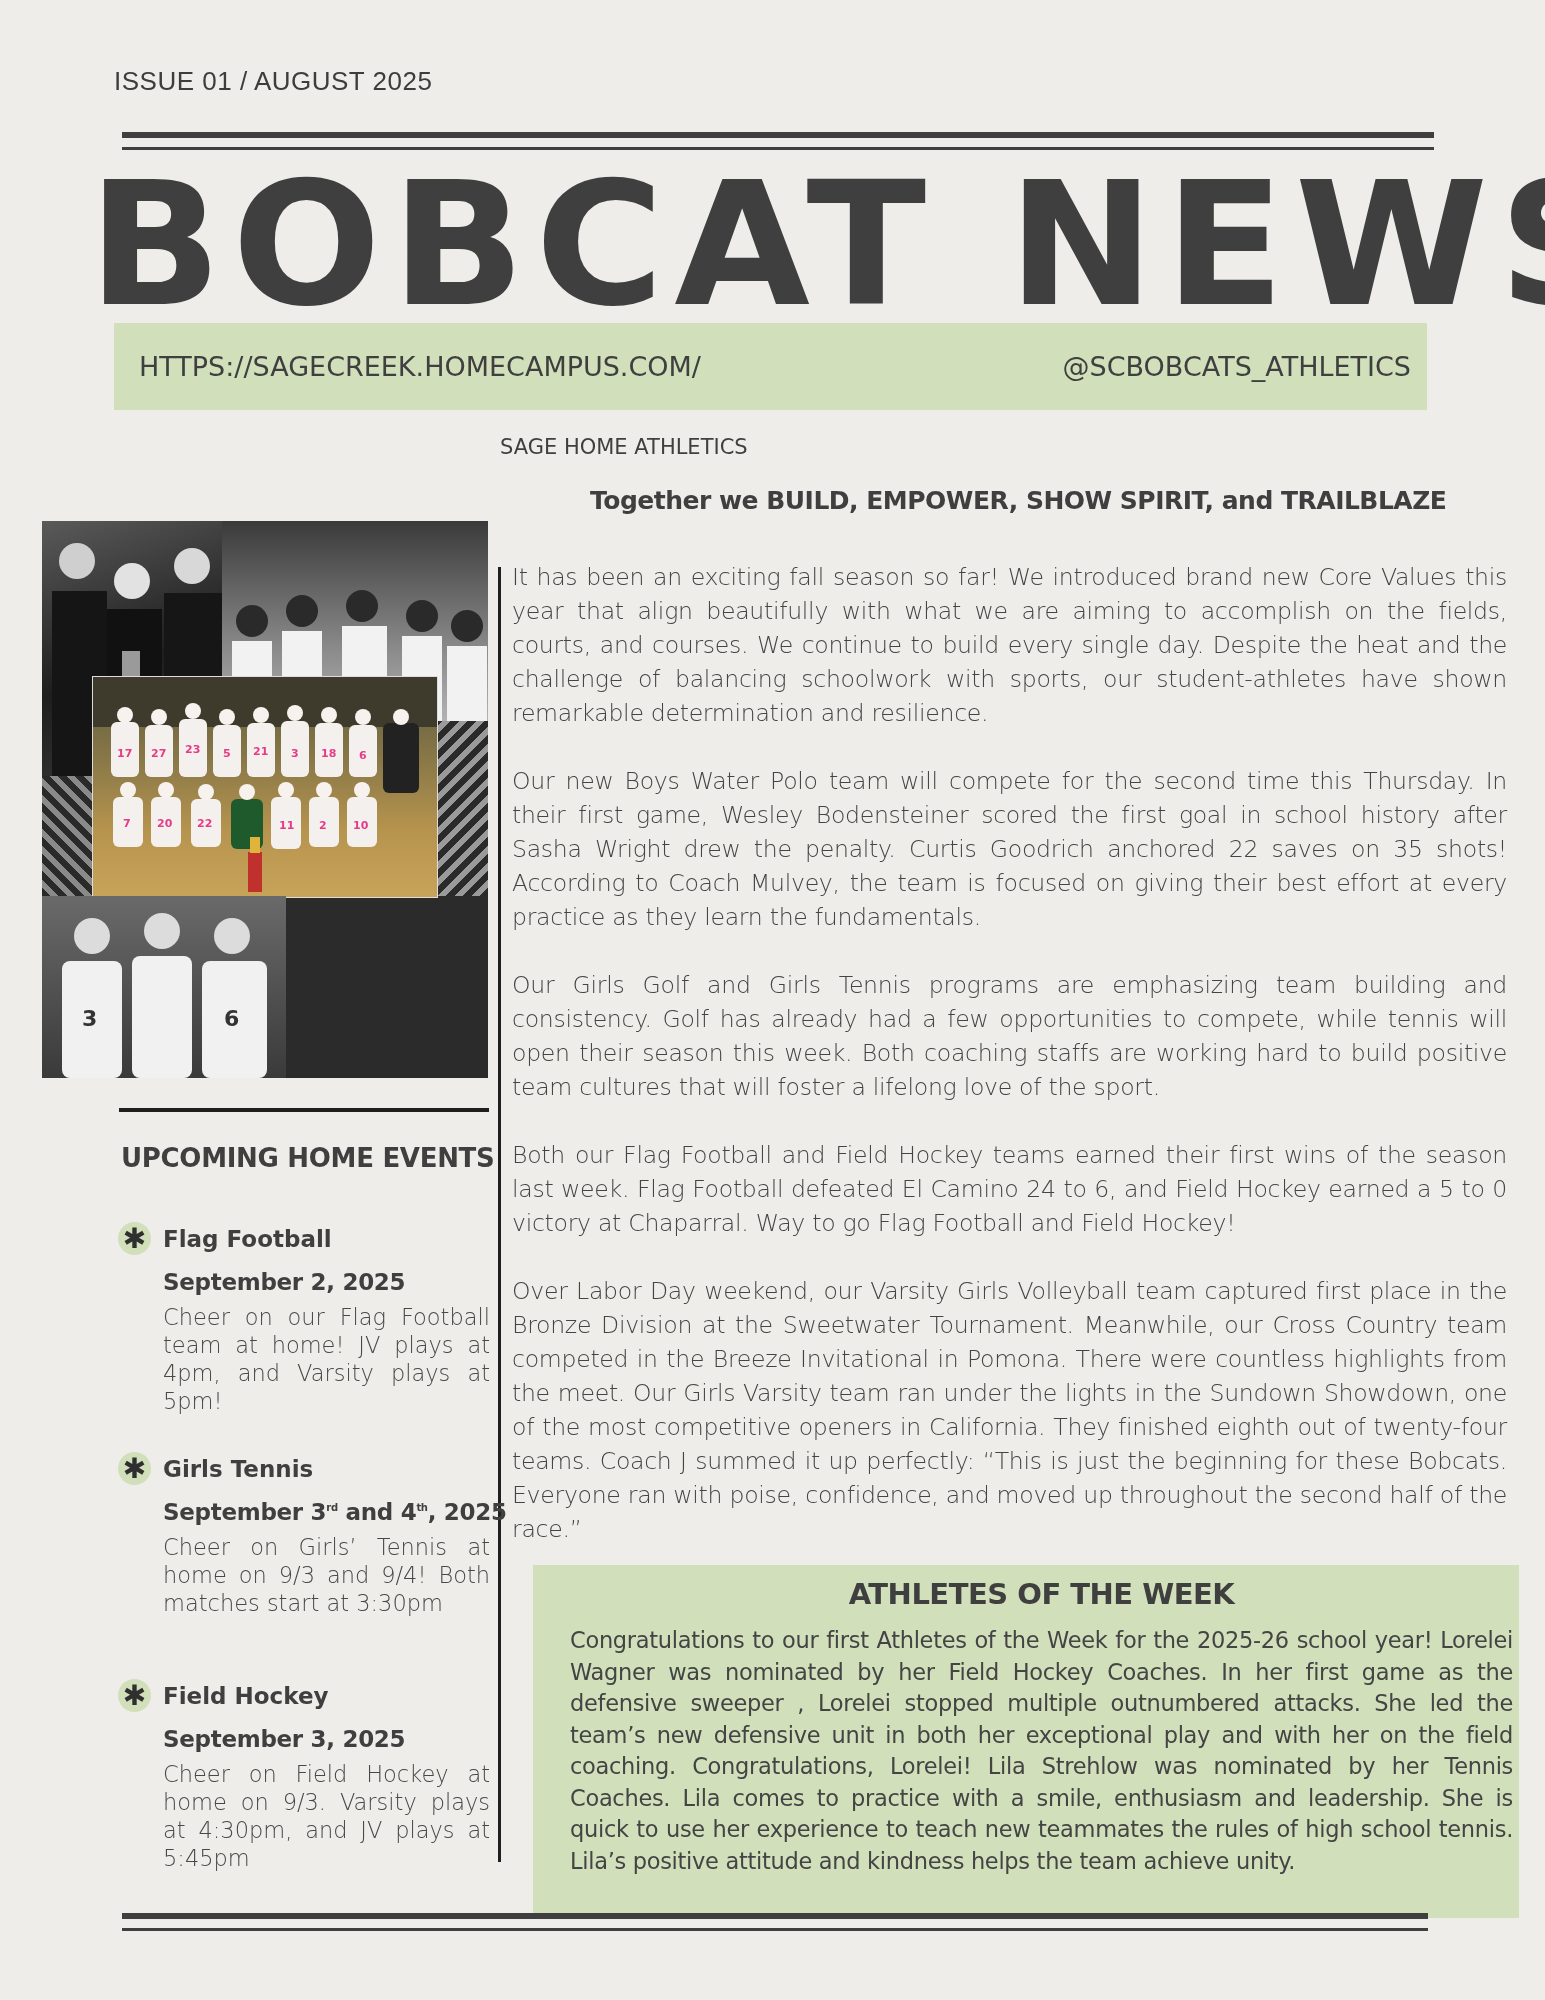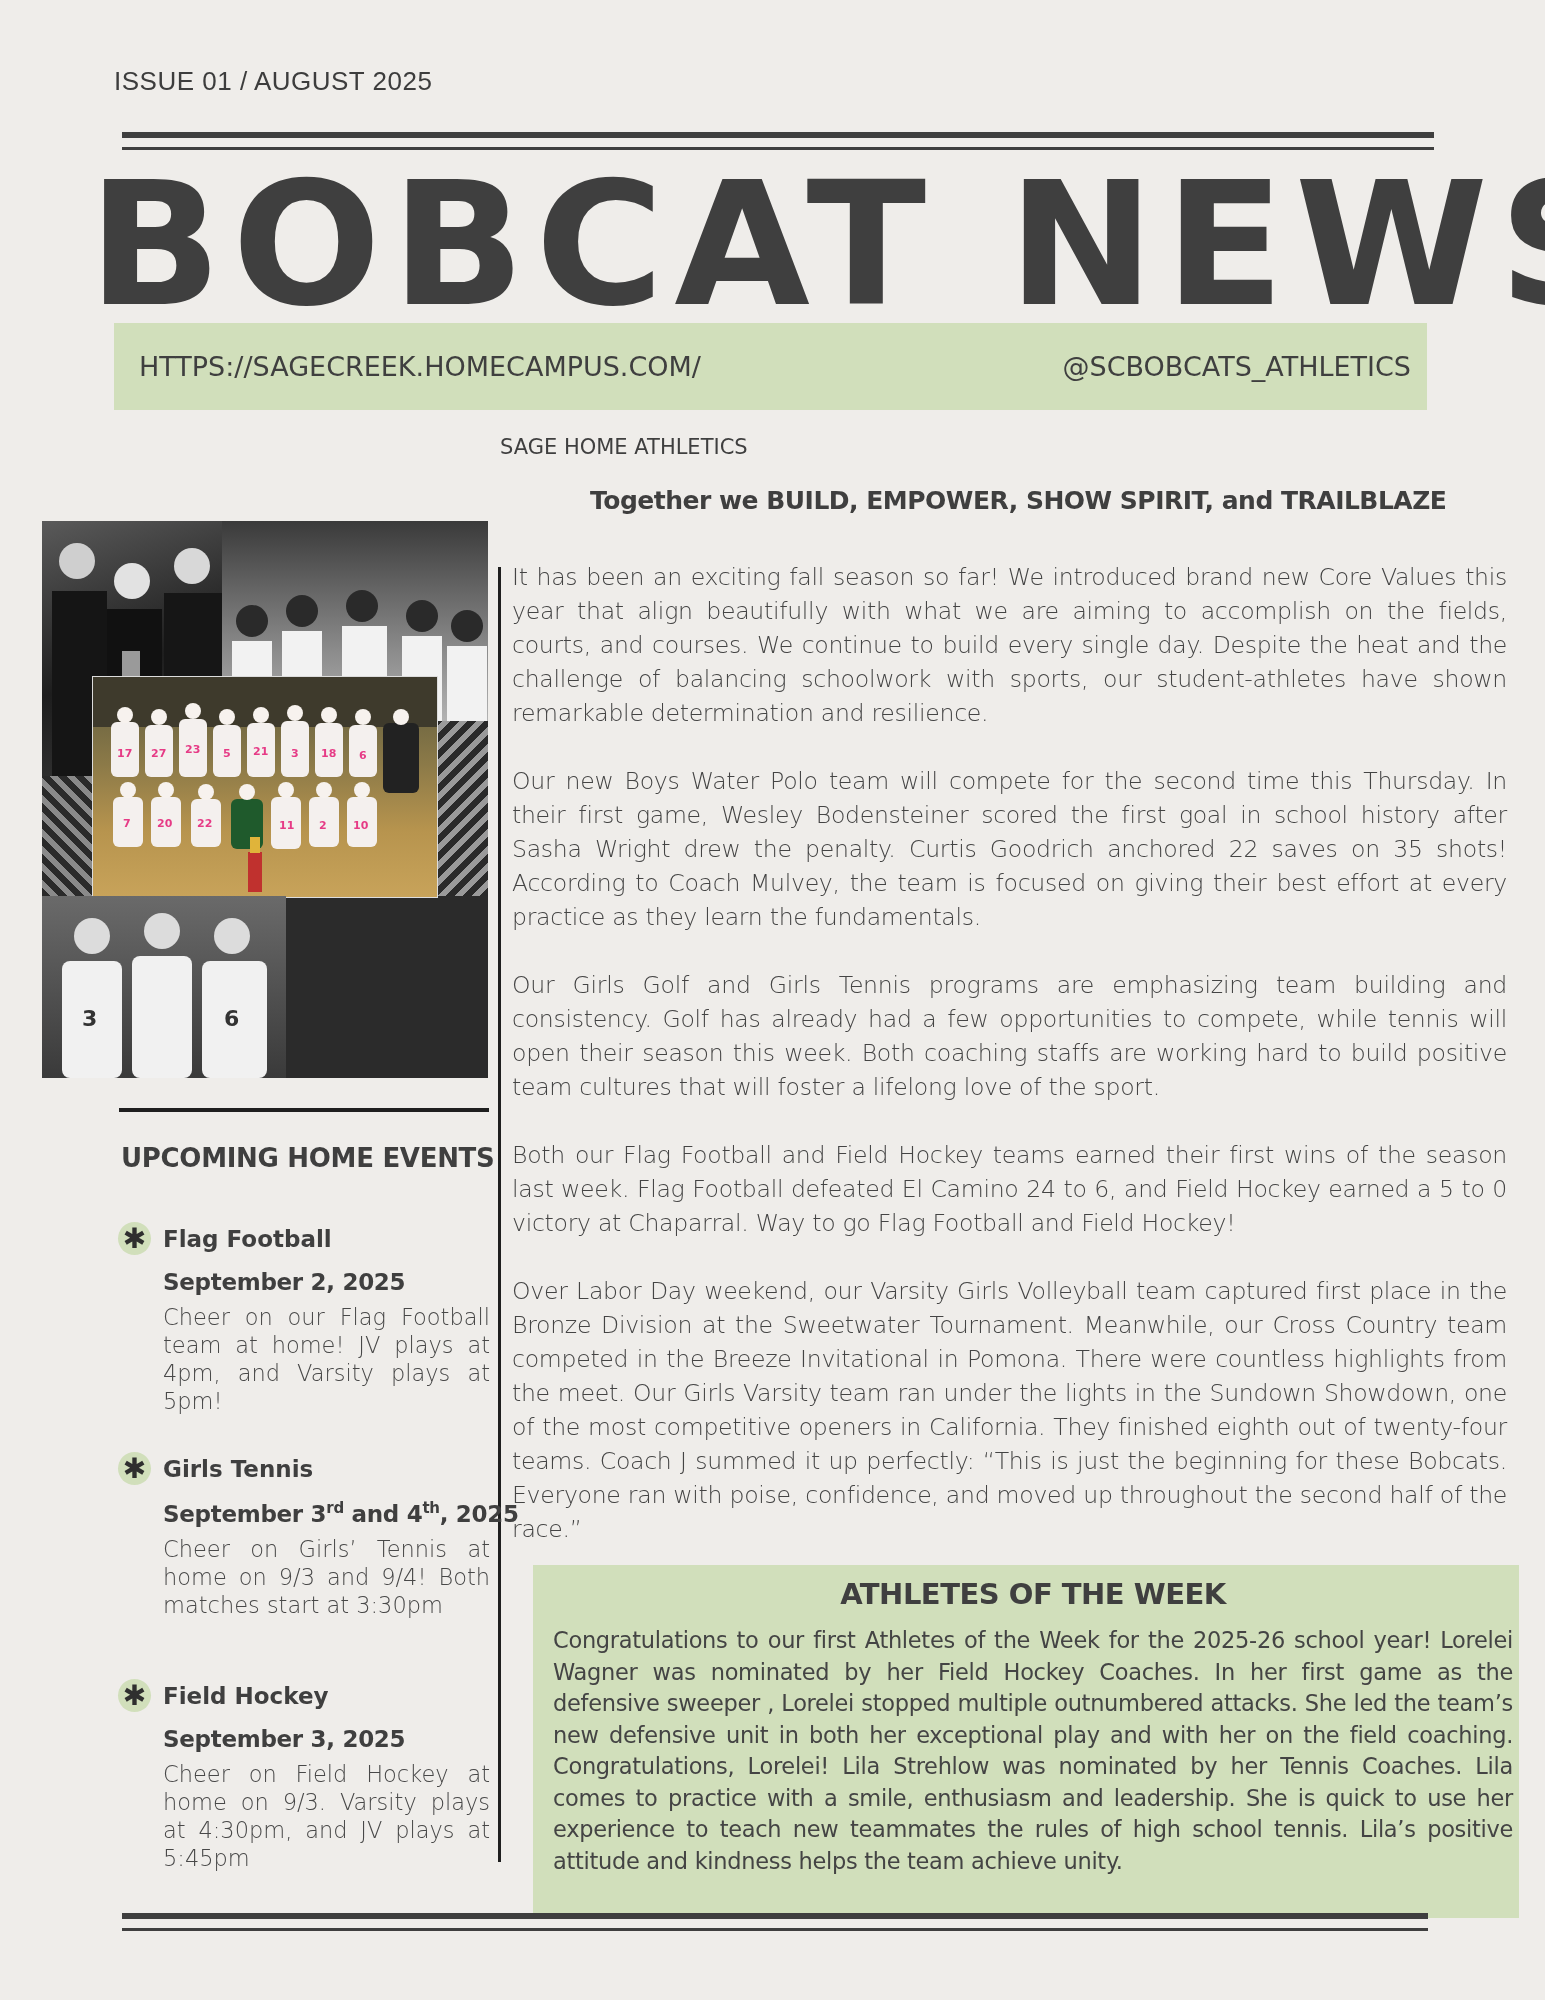--- a/index.html
+++ b/index.html
@@ -81,30 +81,30 @@
     width: 33px; height: 33px; border-radius: 50%;
     background: #d1dfbb; display: flex; align-items: center; justify-content: center;
     font-size: 28px; color: #2f2f2f; margin-right: 12px; line-height: 1;
   }
   .event .name { font-size: 23px; font-weight: bold; color: #3f3f3f; }
   .event .date {
     margin-left: 45px; margin-top: 14px;
     font-size: 23px; font-weight: bold; color: #3f3f3f; white-space: nowrap;
     letter-spacing: -0.3px;
   }
-  .event .date sup { font-size: 15px; }
+  .event .date sup { font-size: 10px; }
   .event .desc {
     margin-left: 45px; margin-top: 8px;
     font-size: 22.5px; line-height: 28px; text-align: justify;
     color: #484848; font-weight: 300;
   }
   .aotw {
     left: 533px; top: 1565px; width: 986px; height: 353px;
     background: #d1dfbb;
-    box-sizing: border-box; padding: 12px 6px 0 20px;
+    box-sizing: border-box; padding: 12px 6px 0 37px;
   }
   .aotw h2 {
     margin: 0 0 14px 0; text-align: center;
     font-size: 29px; font-weight: bold; color: #3f3f3f;
     letter-spacing: -0.5px;
   }
   .aotw p {
     margin: 0; font-size: 22.5px; line-height: 31.5px;
     text-align: justify; color: #444; letter-spacing: -0.3px;
   }

